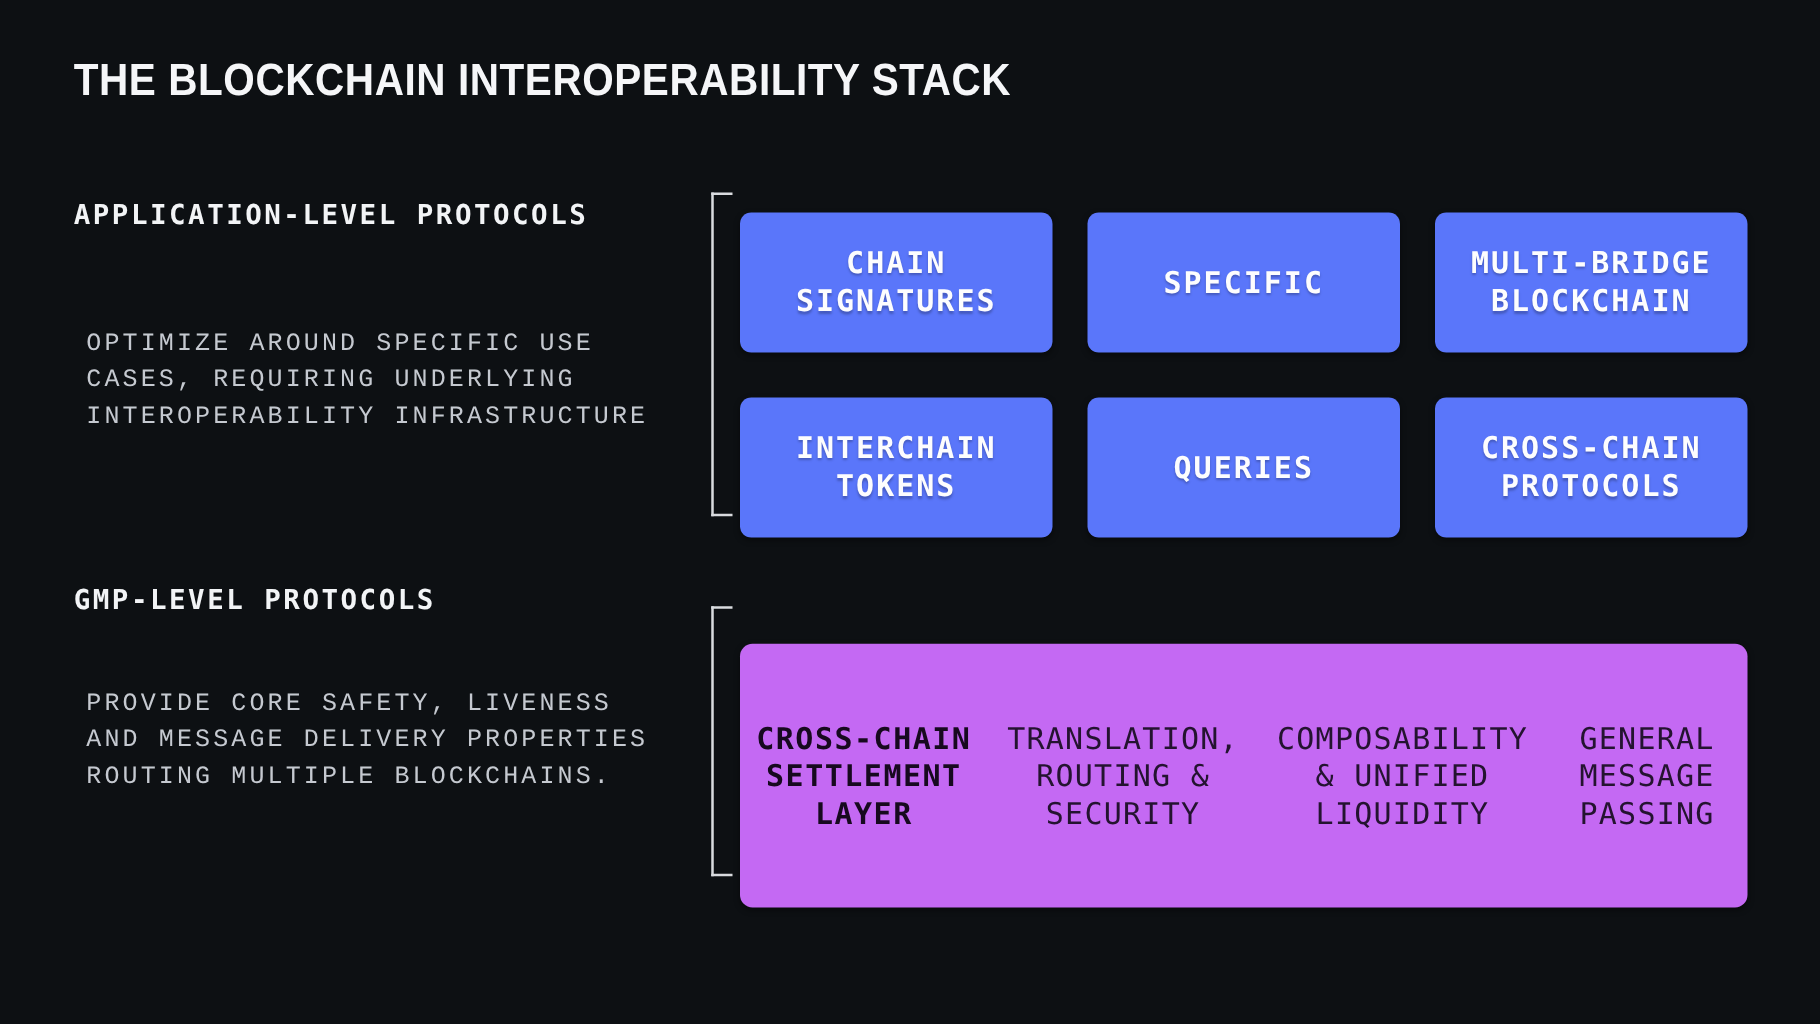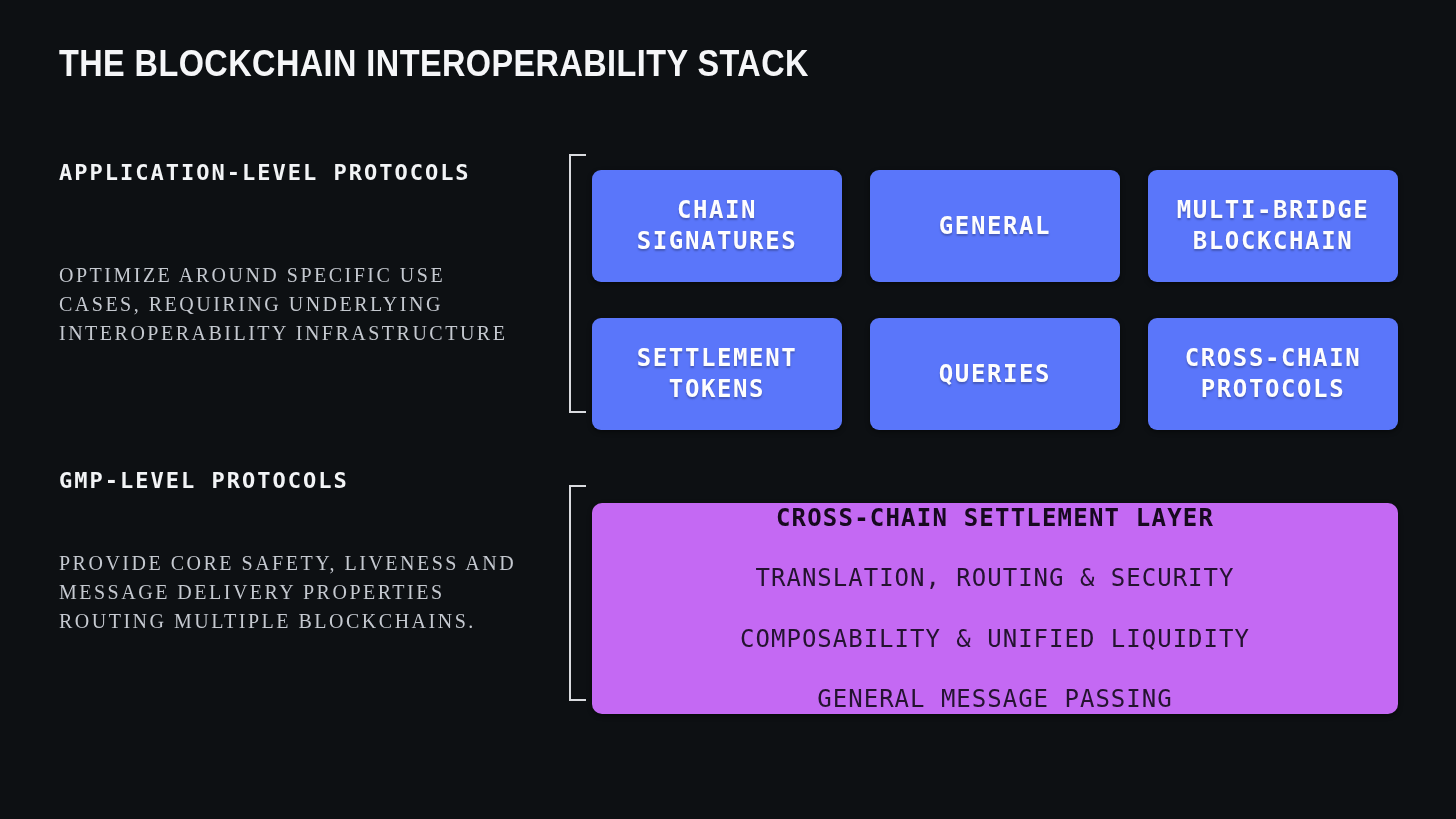--- a/index.html
+++ b/index.html
@@ -39,23 +39,23 @@
     width: 470px;
     font-family: "DejaVu Sans Mono", monospace;
     font-size: 22px;
     font-weight: 700;
     line-height: 42px;
     letter-spacing: 2px;
     color: #f2f4f6;
   }
   .col-body {
     position: absolute;
-    left: 59px;
+    left: 69px;
     width: 462px;
-    font-family: Liberation Serif, serif;
+    font-family: Liberation Mono, monospace;
     font-size: 20px;
     font-weight: 400;
     line-height: 29px;
     letter-spacing: 2.5px;
     color: #c5c9d0;
   }
   .heading-app { top: 152px; }
   .body-app    { top: 261px; }
   .heading-gmp { top: 460px; }
   .body-gmp    { top: 549px; }
@@ -99,29 +99,29 @@
     line-height: 31px;
     letter-spacing: 1.6px;
     text-shadow: 0 2px 2px rgba(0,0,0,0.25);
     box-shadow: 0 2px 5px rgba(0,0,0,0.45);
   }
 
   
   .settlement-box {
     position: absolute;
     left: 592px;
-    top: 503px;
+    top: 515px;
     width: 806px;
     height: 211px;
     background: #c469f3;
     border-radius: 10px;
     display: flex;
-    flex-direction: column;
+    flex-direction: row;
     align-items: center;
-    justify-content: space-between;
+    justify-content: flex-end;
     text-align: center;
     color: #241330;
     font-family: "DejaVu Sans Mono", monospace;
     font-size: 24px;
     line-height: 30px;
     letter-spacing: 1px;
     box-shadow: 0 2px 5px rgba(0,0,0,0.45);
   }
   .settlement-title {
     font-weight: 700;
@@ -137,23 +137,23 @@
   <h1 class="title">THE BLOCKCHAIN INTEROPERABILITY STACK</h1>
 
   <div class="col-heading heading-app">APPLICATION-LEVEL PROTOCOLS</div>
 
   <div class="col-body body-app">OPTIMIZE AROUND SPECIFIC USE CASES, REQUIRING UNDERLYING INTEROPERABILITY INFRASTRUCTURE</div>
 
   <div class="bracket bracket-app"></div>
 
   <div class="box-grid">
     <div class="proto-box">CHAIN SIGNATURES</div>
-    <div class="proto-box">GENERAL</div>
+    <div class="proto-box">SPECIFIC</div>
     <div class="proto-box">MULTI-BRIDGE BLOCKCHAIN</div>
-    <div class="proto-box">SETTLEMENT TOKENS</div>
+    <div class="proto-box">INTERCHAIN TOKENS</div>
     <div class="proto-box">QUERIES</div>
     <div class="proto-box">CROSS-CHAIN PROTOCOLS</div>
   </div>
 
   <div class="col-heading heading-gmp">GMP-LEVEL PROTOCOLS</div>
 
   <div class="col-body body-gmp">PROVIDE CORE SAFETY, LIVENESS AND MESSAGE DELIVERY PROPERTIES ROUTING MULTIPLE BLOCKCHAINS.</div>
 
   <div class="bracket bracket-gmp"></div>
 

